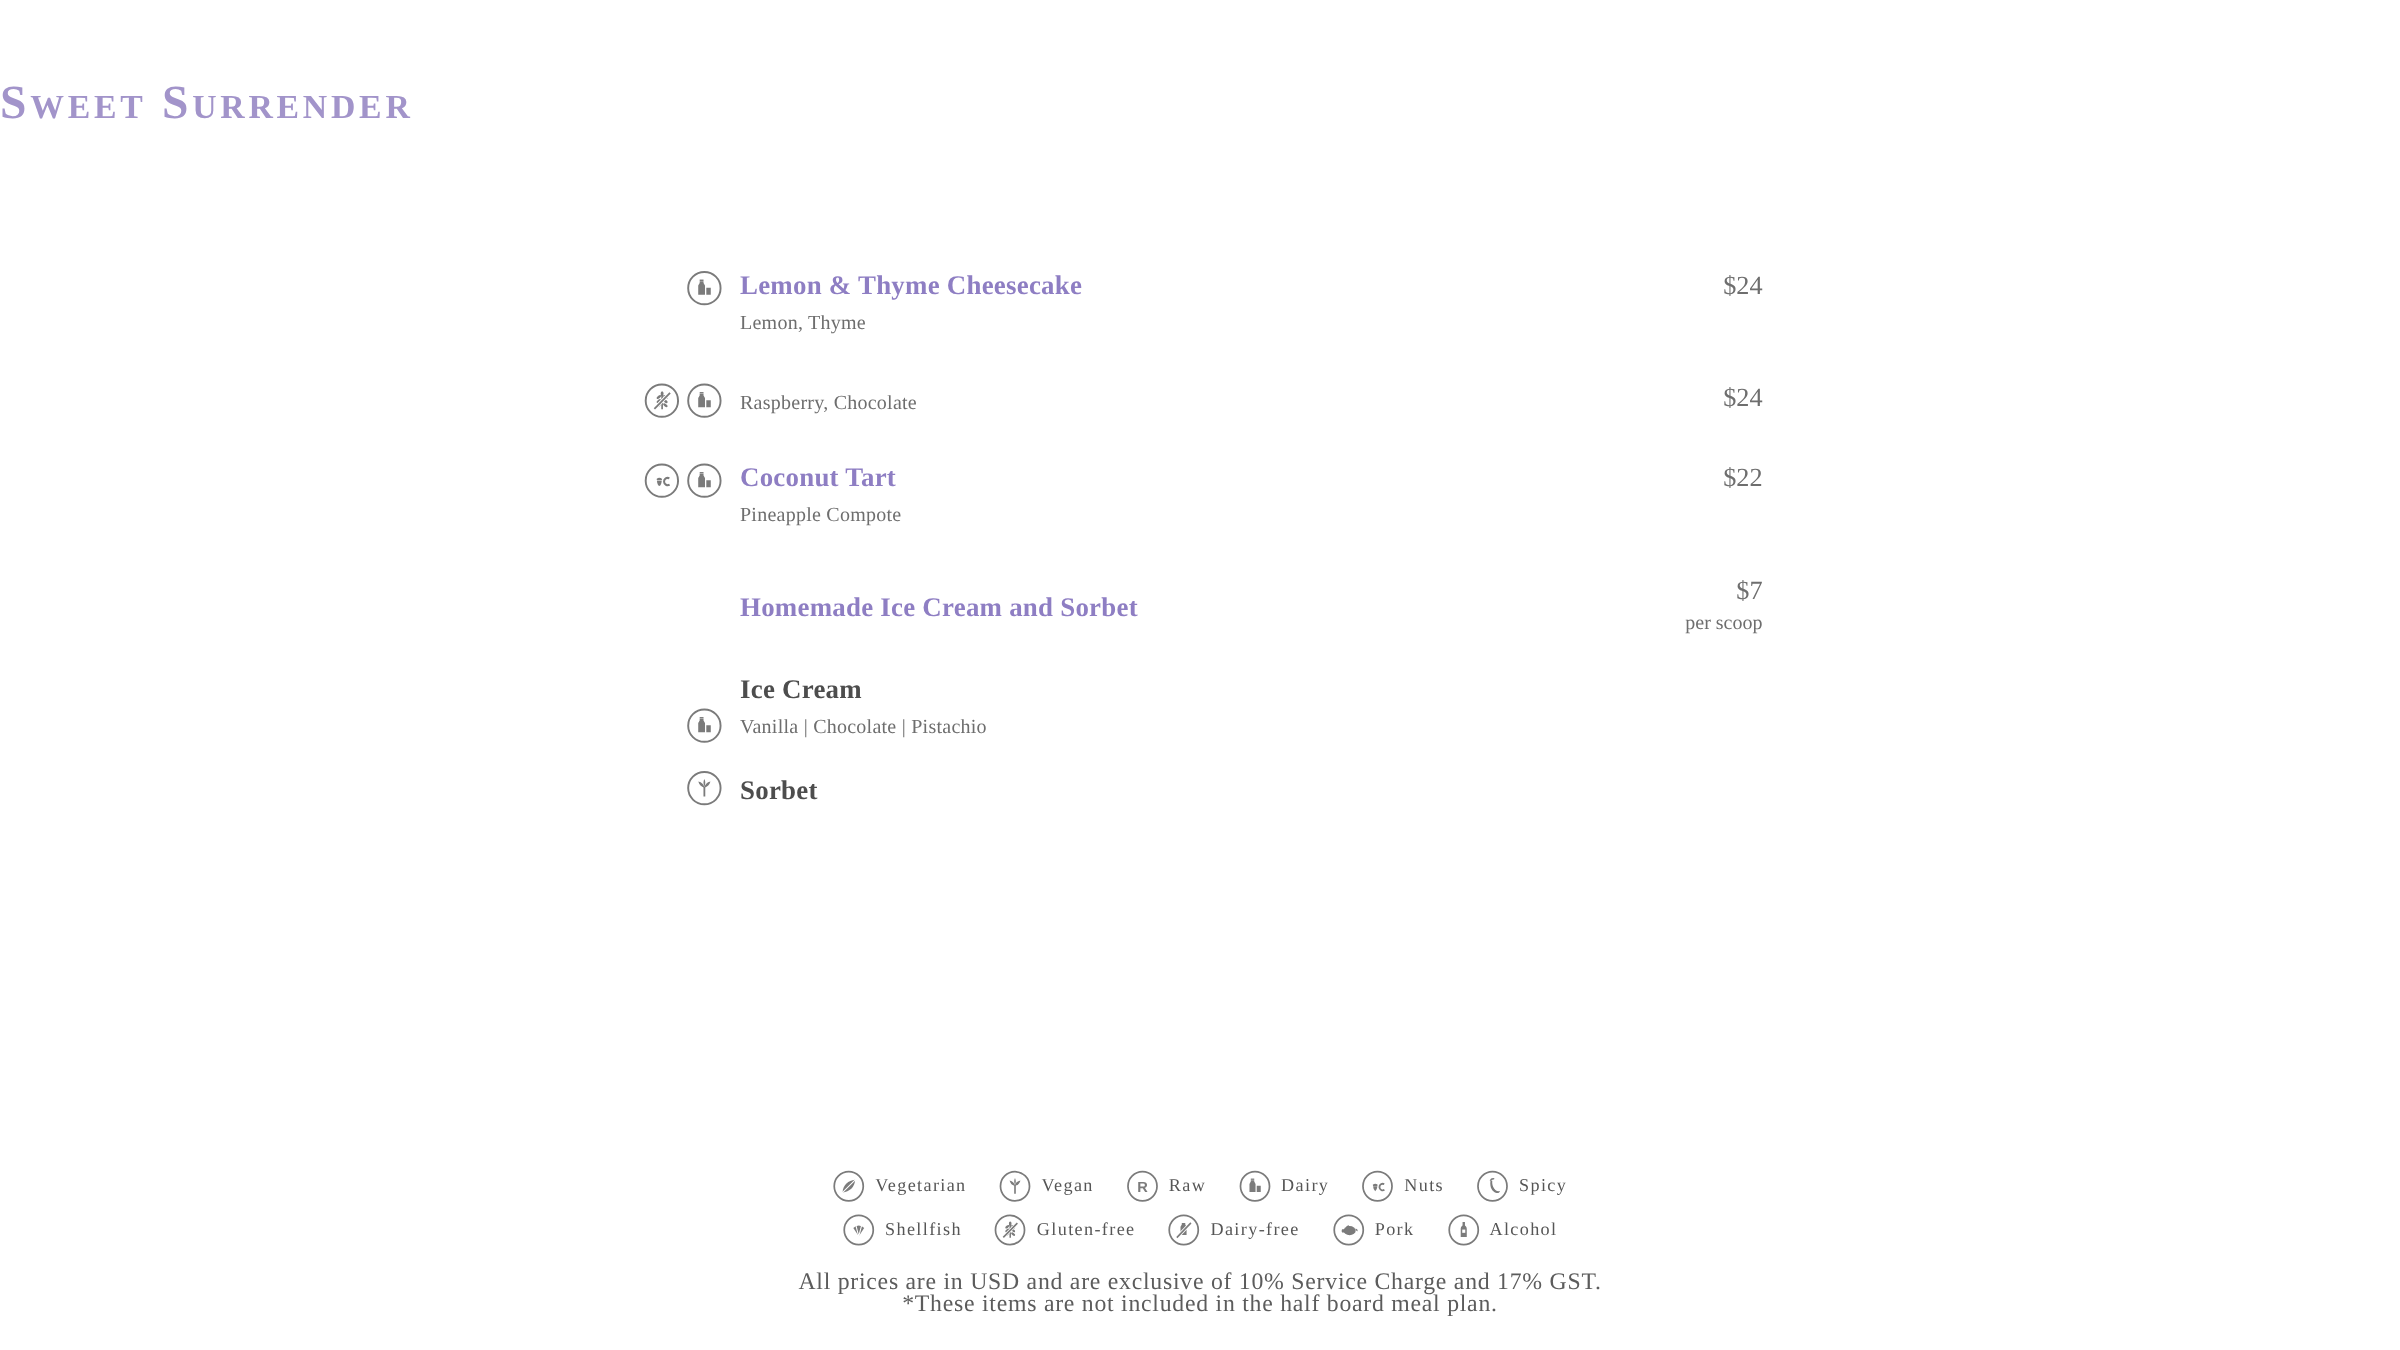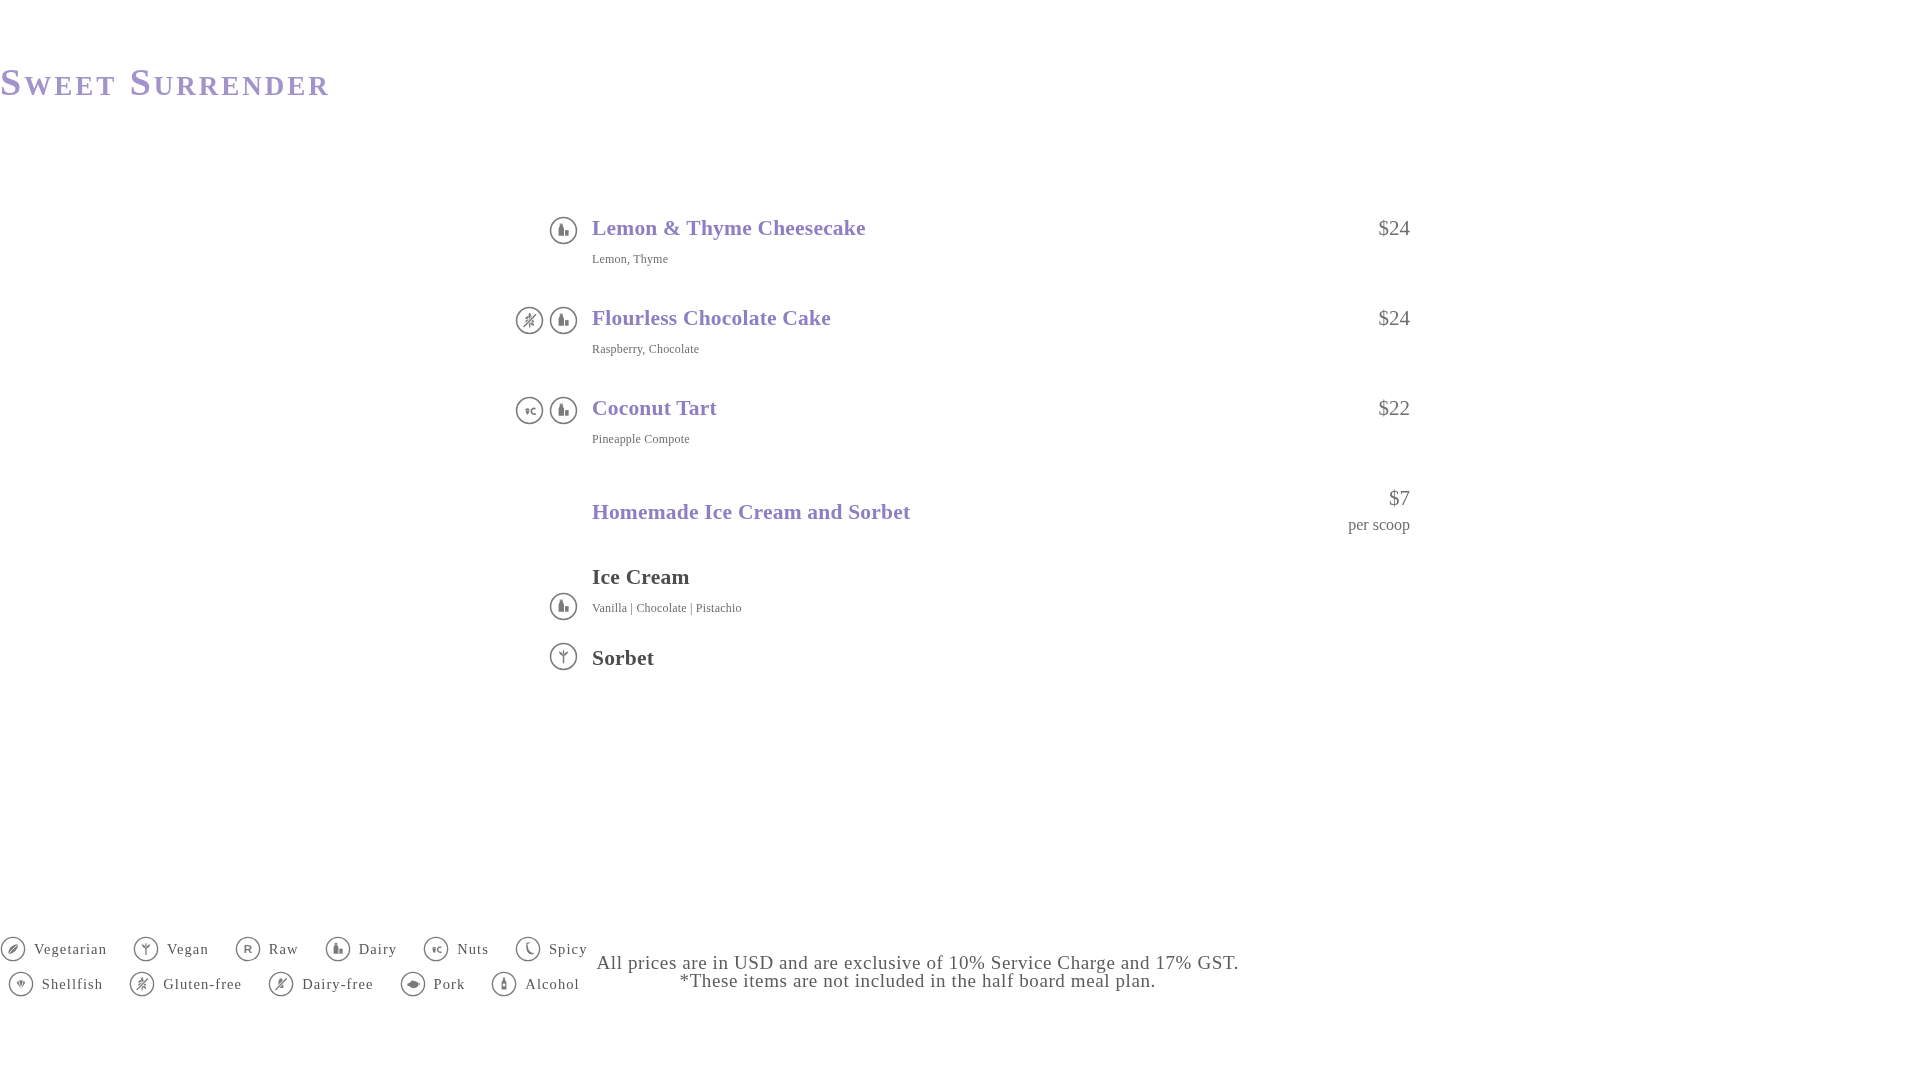--- a/index.html
+++ b/index.html
@@ -44,26 +44,26 @@
     font-size:21px;color:var(--text-gray);line-height:26px;
   }
   .price-note{font-size:16px;color:var(--text-gray);line-height:27px;}
   .item-name{
     font-size:21.5px;font-weight:600;line-height:26px;
     color:var(--item-purple);
     letter-spacing:0.2px;
   }
   .type-subitem .item-name{color:var(--dark-name);}
   .item-desc{
-    font-size:12px;color:var(--text-gray);line-height:26px;margin-top:5px;
+    font-size:16px;color:var(--text-gray);line-height:26px;margin-top:5px;
     letter-spacing:0.2px;
   }
   .bottom-block{
     position:absolute;top:936px;left:0;width:100%;
-    display:flex;align-items:center;gap:9px;
+    display:flex;flex-direction:column;align-items:center;gap:9px;
   }
   .legend-row{display:flex;align-items:center;gap:26px;}
   .legend-item{display:flex;align-items:center;gap:8px;}
   .legend-item svg{display:block;}
   .legend-label{
     font-size:14.5px;color:var(--legend-text);letter-spacing:1.1px;
   }
   .footer-notes{margin-top:11px;text-align:center;}
   .footer-line{
     font-size:19px;color:#5c5c5c;letter-spacing:0.6px;line-height:18px;
@@ -114,21 +114,20 @@
         <span>
           <svg width="29" height="29" viewBox="0 0 30 30">
             <circle cx="15" cy="15" r="13.4" fill="none" stroke="#7b7b7b" stroke-width="1.6"></circle>
             <rect x="11.1" y="7.9" width="3.2" height="1.2" fill="#7b7b7b"></rect>
             <path d="M11.1 9.4 h3.2 v1.3 l1.2 2.2 v7.5 h-5.6 v-7.5 l1.2-2.2 Z" fill="#7b7b7b"></path>
             <path d="M16.6 14.6 h3.7 v5.8 h-3.7 Z" fill="#7b7b7b"></path>
           </svg>
         </span>
       </div>
       <div class="content-cell">
-        <div class="item-name">Flourless Chocolate Cake</div>
         <div class="item-desc">Raspberry, Chocolate</div>
       </div>
       <div class="price-cell">
         <div>$24</div>
       </div>
     </div>
     <div class="menu-row type-item">
       <div class="icons-cell">
         <span>
           <svg width="29" height="29" viewBox="0 0 30 30">

